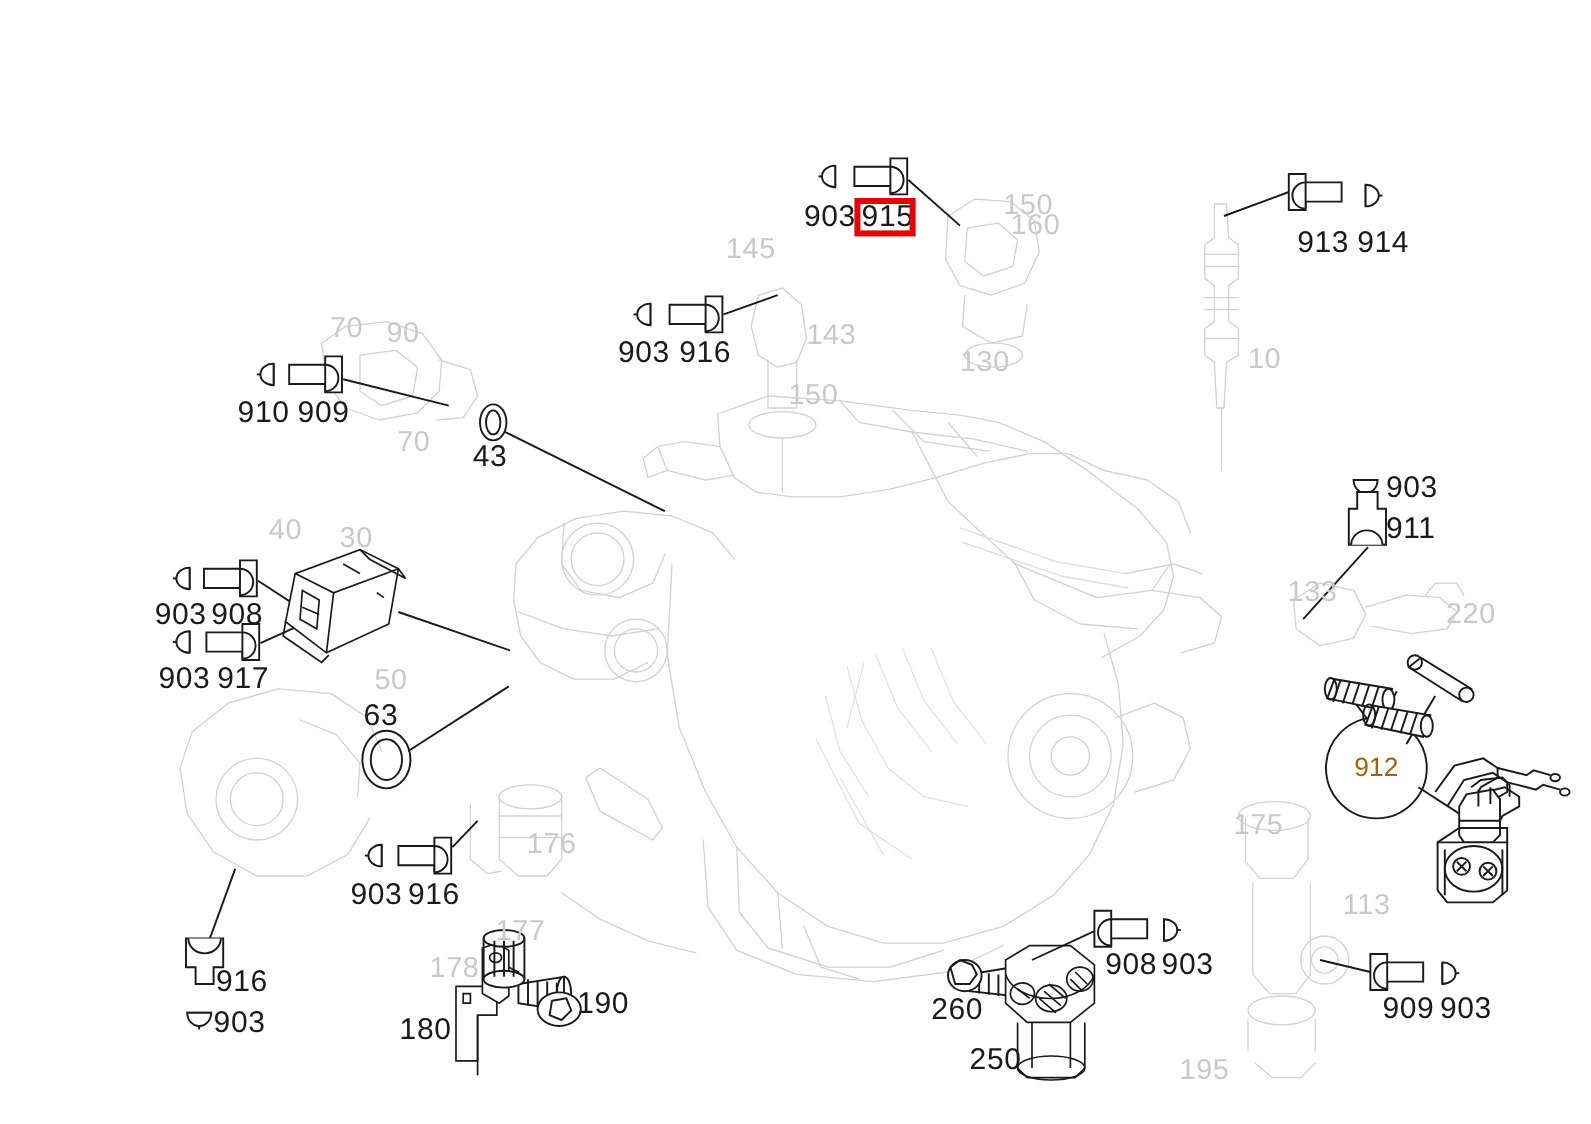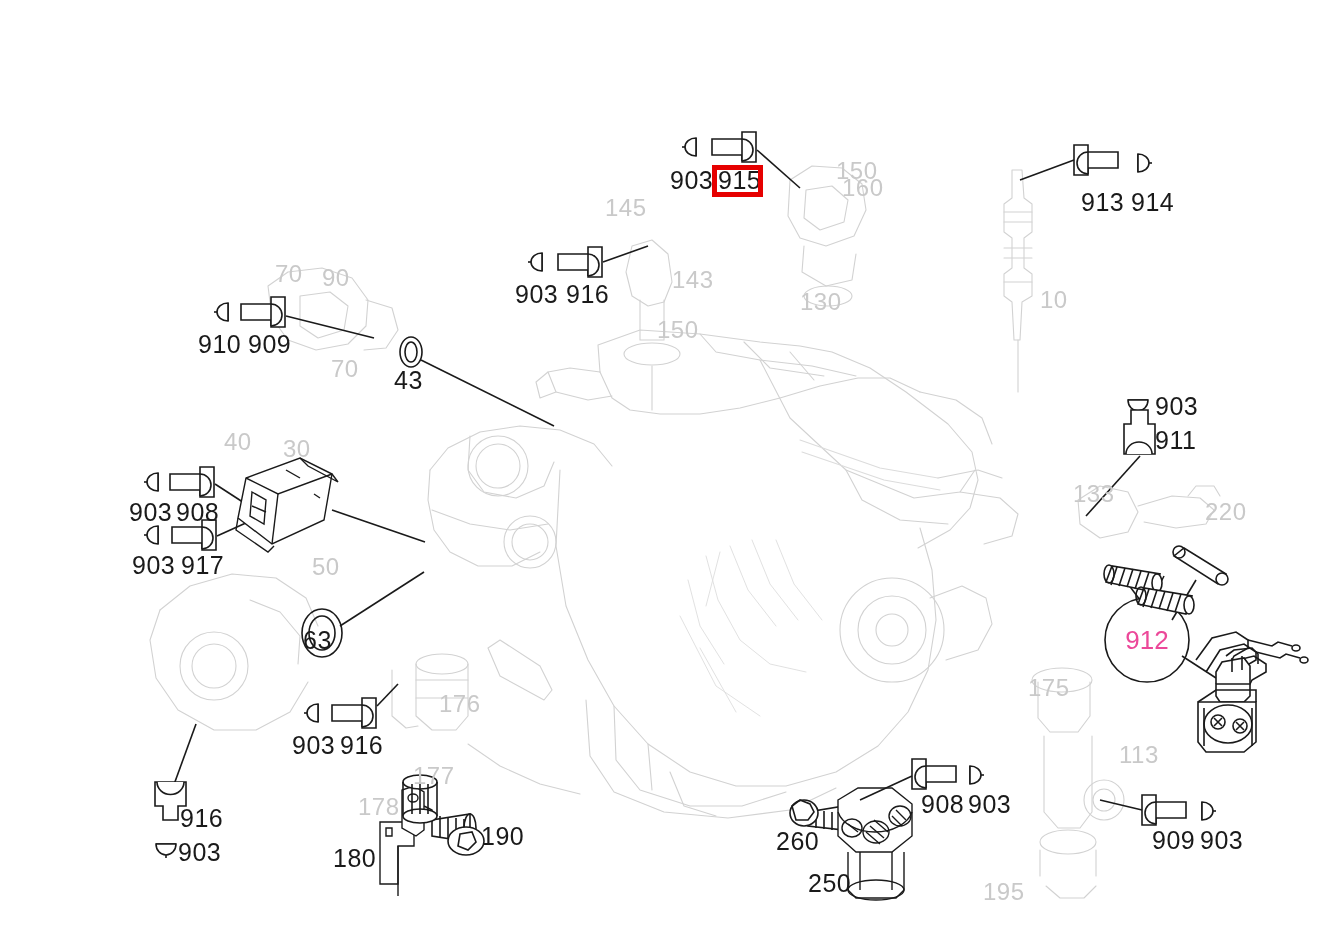--- a/index.html
+++ b/index.html
@@ -28,21 +28,21 @@
   .redbox{
     position:absolute;
     border:5px solid #e60000;
     box-sizing:border-box;
     background:transparent;
     pointer-events:none;
   }
   .circ-lbl{
     position:absolute;
     font-family:"Liberation Sans", sans-serif;
-    font-size:26px;color:#ec4899;
+    font-size:22px;color:#a16207;
     display:flex;align-items:center;justify-content:center;
     width:86px;height:86px;
   }
 </style>
 </head>
 <body>
 
 <div id="sheet">
 
   <svg class="layer" viewBox="0 0 1326 937">
@@ -435,21 +435,21 @@
   <div class="lbl" style="left:248px;top:332px">909</div>
   <div class="lbl" style="left:394px;top:368px">43</div>
   <div class="lbl" style="left:1081px;top:190px">913</div>
   <div class="lbl" style="left:1131px;top:190px">914</div>
   <div class="lbl" style="left:1155px;top:394px">903</div>
   <div class="lbl" style="left:1155px;top:428px">911</div>
   <div class="lbl" style="left:129px;top:500px">903</div>
   <div class="lbl" style="left:176px;top:500px">908</div>
   <div class="lbl" style="left:132px;top:553px">903</div>
   <div class="lbl" style="left:181px;top:553px">917</div>
-  <div class="lbl" style="left:303px;top:628px">63</div>
+  <div class="lbl" style="left:303px;top:584px">63</div>
   <div class="circ-lbl" style="left:1104px;top:597px">912</div>
   <div class="lbl" style="left:292px;top:733px">903</div>
   <div class="lbl" style="left:340px;top:733px">916</div>
   <div class="lbl" style="left:180px;top:806px">916</div>
   <div class="lbl" style="left:178px;top:840px">903</div>
   <div class="lbl" style="left:333px;top:846px">180</div>
   <div class="lbl" style="left:481px;top:824px">190</div>
   <div class="lbl" style="left:776px;top:829px">260</div>
   <div class="lbl" style="left:808px;top:871px">250</div>
   <div class="lbl" style="left:921px;top:792px">908</div>

